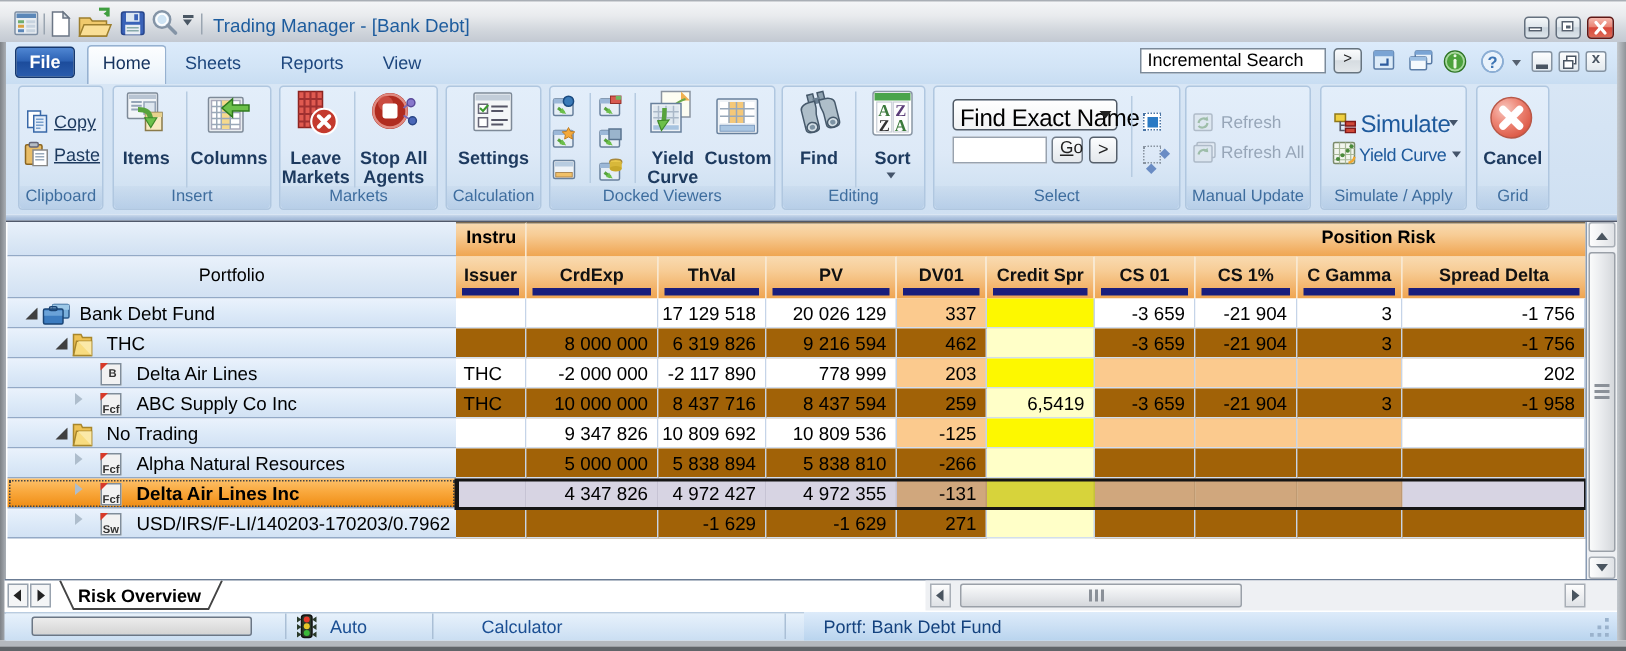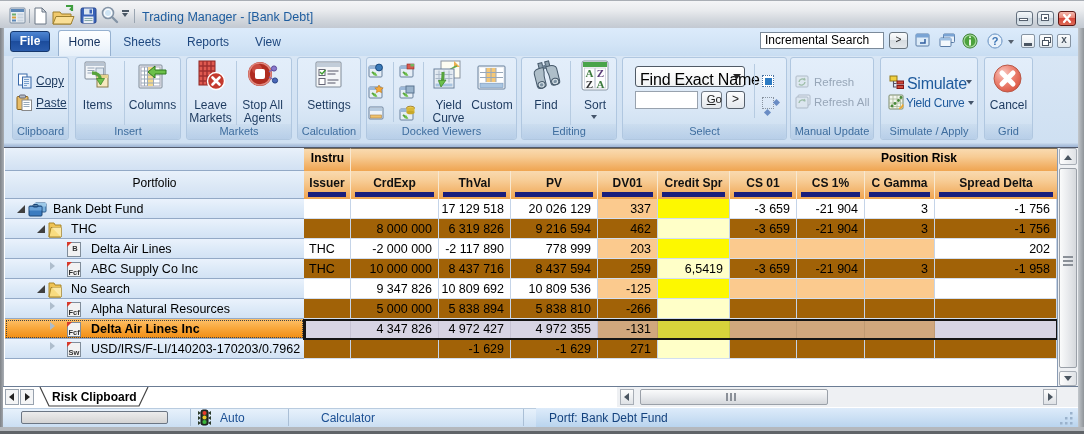--- a/index.html
+++ b/index.html
@@ -29,21 +29,21 @@
 .winglyph { position:absolute; font-size:10px; color:#333; text-align:center; width:100%; }
 
 
 .grp { position:absolute; top:57px; height:83px; border:1px solid #b0c7e0; border-radius:3px;
   background:linear-gradient(#e3eefa 0%, #dde9f7 55%, #d3e3f3 78%, #cbddf0 100%); }
 .grplabel { position:absolute; bottom:2px; left:0; width:100%; text-align:center;
   font-size:11px; color:#3e6d9e; }
 .grp::before { content:""; position:absolute; left:0; right:0; bottom:0; height:15px;
   background:linear-gradient(rgba(186,207,230,0.25), rgba(164,192,224,0.5)); border-radius:0 0 3px 3px; }
 .btntext { font-size:12px; color:#1d3a5f;text-decoration:underline; }
-.biglabel { position:absolute; width:100%; text-align:center; font-size:12px; color:#1d3a5f; }
+.biglabel { position:absolute; width:100%; text-align:center; font-size:12px; color:#1d3a5f;font-weight:bold; }
 .vsep { position:absolute; width:1px; background:#b6cbe1; }
 
 
 #grid { left:3px; top:148px; width:1055px; height:238px; background:#fff; }
 .hcell { position:absolute; background:linear-gradient(#f9dab0 0%, #f7cc95 35%, #f1ad60 85%, #efa551 100%);
   border-right:1px solid #f8e8d0; }
 .hbar { position:absolute; height:5px; background:#1a1e7c; }
 .htext { position:absolute; width:100%; text-align:center; font-weight:bold; font-size:12px; color:#111; }
 .pcell { background:linear-gradient(#e9f1fb 0%, #dde9f6 50%, #d2e1f3 100%); border-bottom:1px solid #93a9c6; }
 .cell { position:absolute; font-size:12.5px; color:#000; text-align:right; padding-right:6px; line-height:21px;
@@ -513,21 +513,21 @@
     <b>B</b>
   </div>
 <div class="lf" style="left:67px;top:262px"><i></i>Fcf</div>
 <div class="lf" style="left:67px;top:302px"><i></i>Fcf</div>
 <div class="lf" style="left:67px;top:322px"><i></i>Fcf</div>
 <div class="lf" style="left:67px;top:342px"><i></i>Sw</div>
 <div class="treetext" style="left:53px;top:199px">Bank Debt Fund</div>
 <div class="treetext" style="left:71px;top:219px">THC</div>
 <div class="treetext" style="left:91px;top:239px">Delta Air Lines</div>
 <div class="treetext" style="left:91px;top:259px">ABC Supply Co Inc</div>
-<div class="treetext" style="left:71px;top:279px">No Search</div>
+<div class="treetext" style="left:71px;top:279px">No Trading</div>
 <div class="treetext" style="left:91px;top:299px">Alpha Natural Resources</div>
 <div class="treetext" style="left:91px;top:319px;font-weight:bold">Delta Air Lines Inc</div>
 <div class="treetext" style="left:91px;top:339px">USD/IRS/F-LI/140203-170203/0.7962</div>
 
 <div class="cell ci t1 w"></div>
 <div class="cell cc t1 w"></div>
 <div class="cell ct t1 w">17 129 518</div>
 <div class="cell cp t1 w">20 026 129</div>
 <div class="cell cd t1 pe">337</div>
 <div class="cell cs t1 y"></div>
@@ -626,21 +626,21 @@
 <div class="ab" style="left:1057px;top:148px;width:1px;height:238px;background:#8a9cb4"></div>
 
 <div class="ab" style="left:3px;top:386px;width:1075px;height:22px;background:#fff;border-top:1px solid #6b7c94"></div>
 <div class="ab" style="left:5px;top:389px;width:14px;height:16px;border:1px solid #98a2ae;background:#f4f5f6"></div>
 <div class="ab" style="left:9px;top:393px;width:0;height:0;border-top:4px solid transparent;border-bottom:4px solid transparent;border-right:5px solid #222"></div>
 <div class="ab" style="left:20px;top:389px;width:14px;height:16px;border:1px solid #98a2ae;background:#f4f5f6"></div>
 <div class="ab" style="left:25px;top:393px;width:0;height:0;border-top:4px solid transparent;border-bottom:4px solid transparent;border-left:5px solid #222"></div>
 <svg class="ab" style="left:38px;top:387px" width="112" height="20" viewBox="0 0 112 20">
   <path d="M2 0 L11 19 L101 19 L110 0" fill="#fff" stroke="#444" stroke-width="1.2"></path>
 </svg>
-<div class="txt" style="left:52px;top:390px;font-size:12px;font-weight:bold;color:#000">Risk Clipboard</div>
+<div class="txt" style="left:52px;top:390px;font-size:12px;font-weight:bold;color:#000">Risk Overview</div>
 
 <div class="ab" style="left:617px;top:387px;width:461px;height:20px;background:#eef0f3"></div>
 <div class="ab" style="left:620px;top:389px;width:14px;height:16px;border:1px solid #a8aeb6;background:linear-gradient(#fdfdfd,#dfe2e6)"></div>
 <div class="ab" style="left:624px;top:393px;width:0;height:0;border-top:4px solid transparent;border-bottom:4px solid transparent;border-right:5px solid #4a5560"></div>
 <div class="ab" style="left:640px;top:389px;width:188px;height:16px;border:1px solid #9aa0a8;border-radius:2px;background:linear-gradient(#fafbfb 0%,#e8eaed 50%,#d5d8dc 100%)"></div>
 <div class="ab" style="left:726px;top:393px;width:1.5px;height:8px;background:#8a9098"></div>
 <div class="ab" style="left:730px;top:393px;width:1.5px;height:8px;background:#8a9098"></div>
 <div class="ab" style="left:734px;top:393px;width:1.5px;height:8px;background:#8a9098"></div>
 <div class="ab" style="left:1043px;top:389px;width:14px;height:16px;border:1px solid #a8aeb6;background:linear-gradient(#fdfdfd,#dfe2e6)"></div>
 <div class="ab" style="left:1048px;top:393px;width:0;height:0;border-top:4px solid transparent;border-bottom:4px solid transparent;border-left:5px solid #4a5560"></div>

